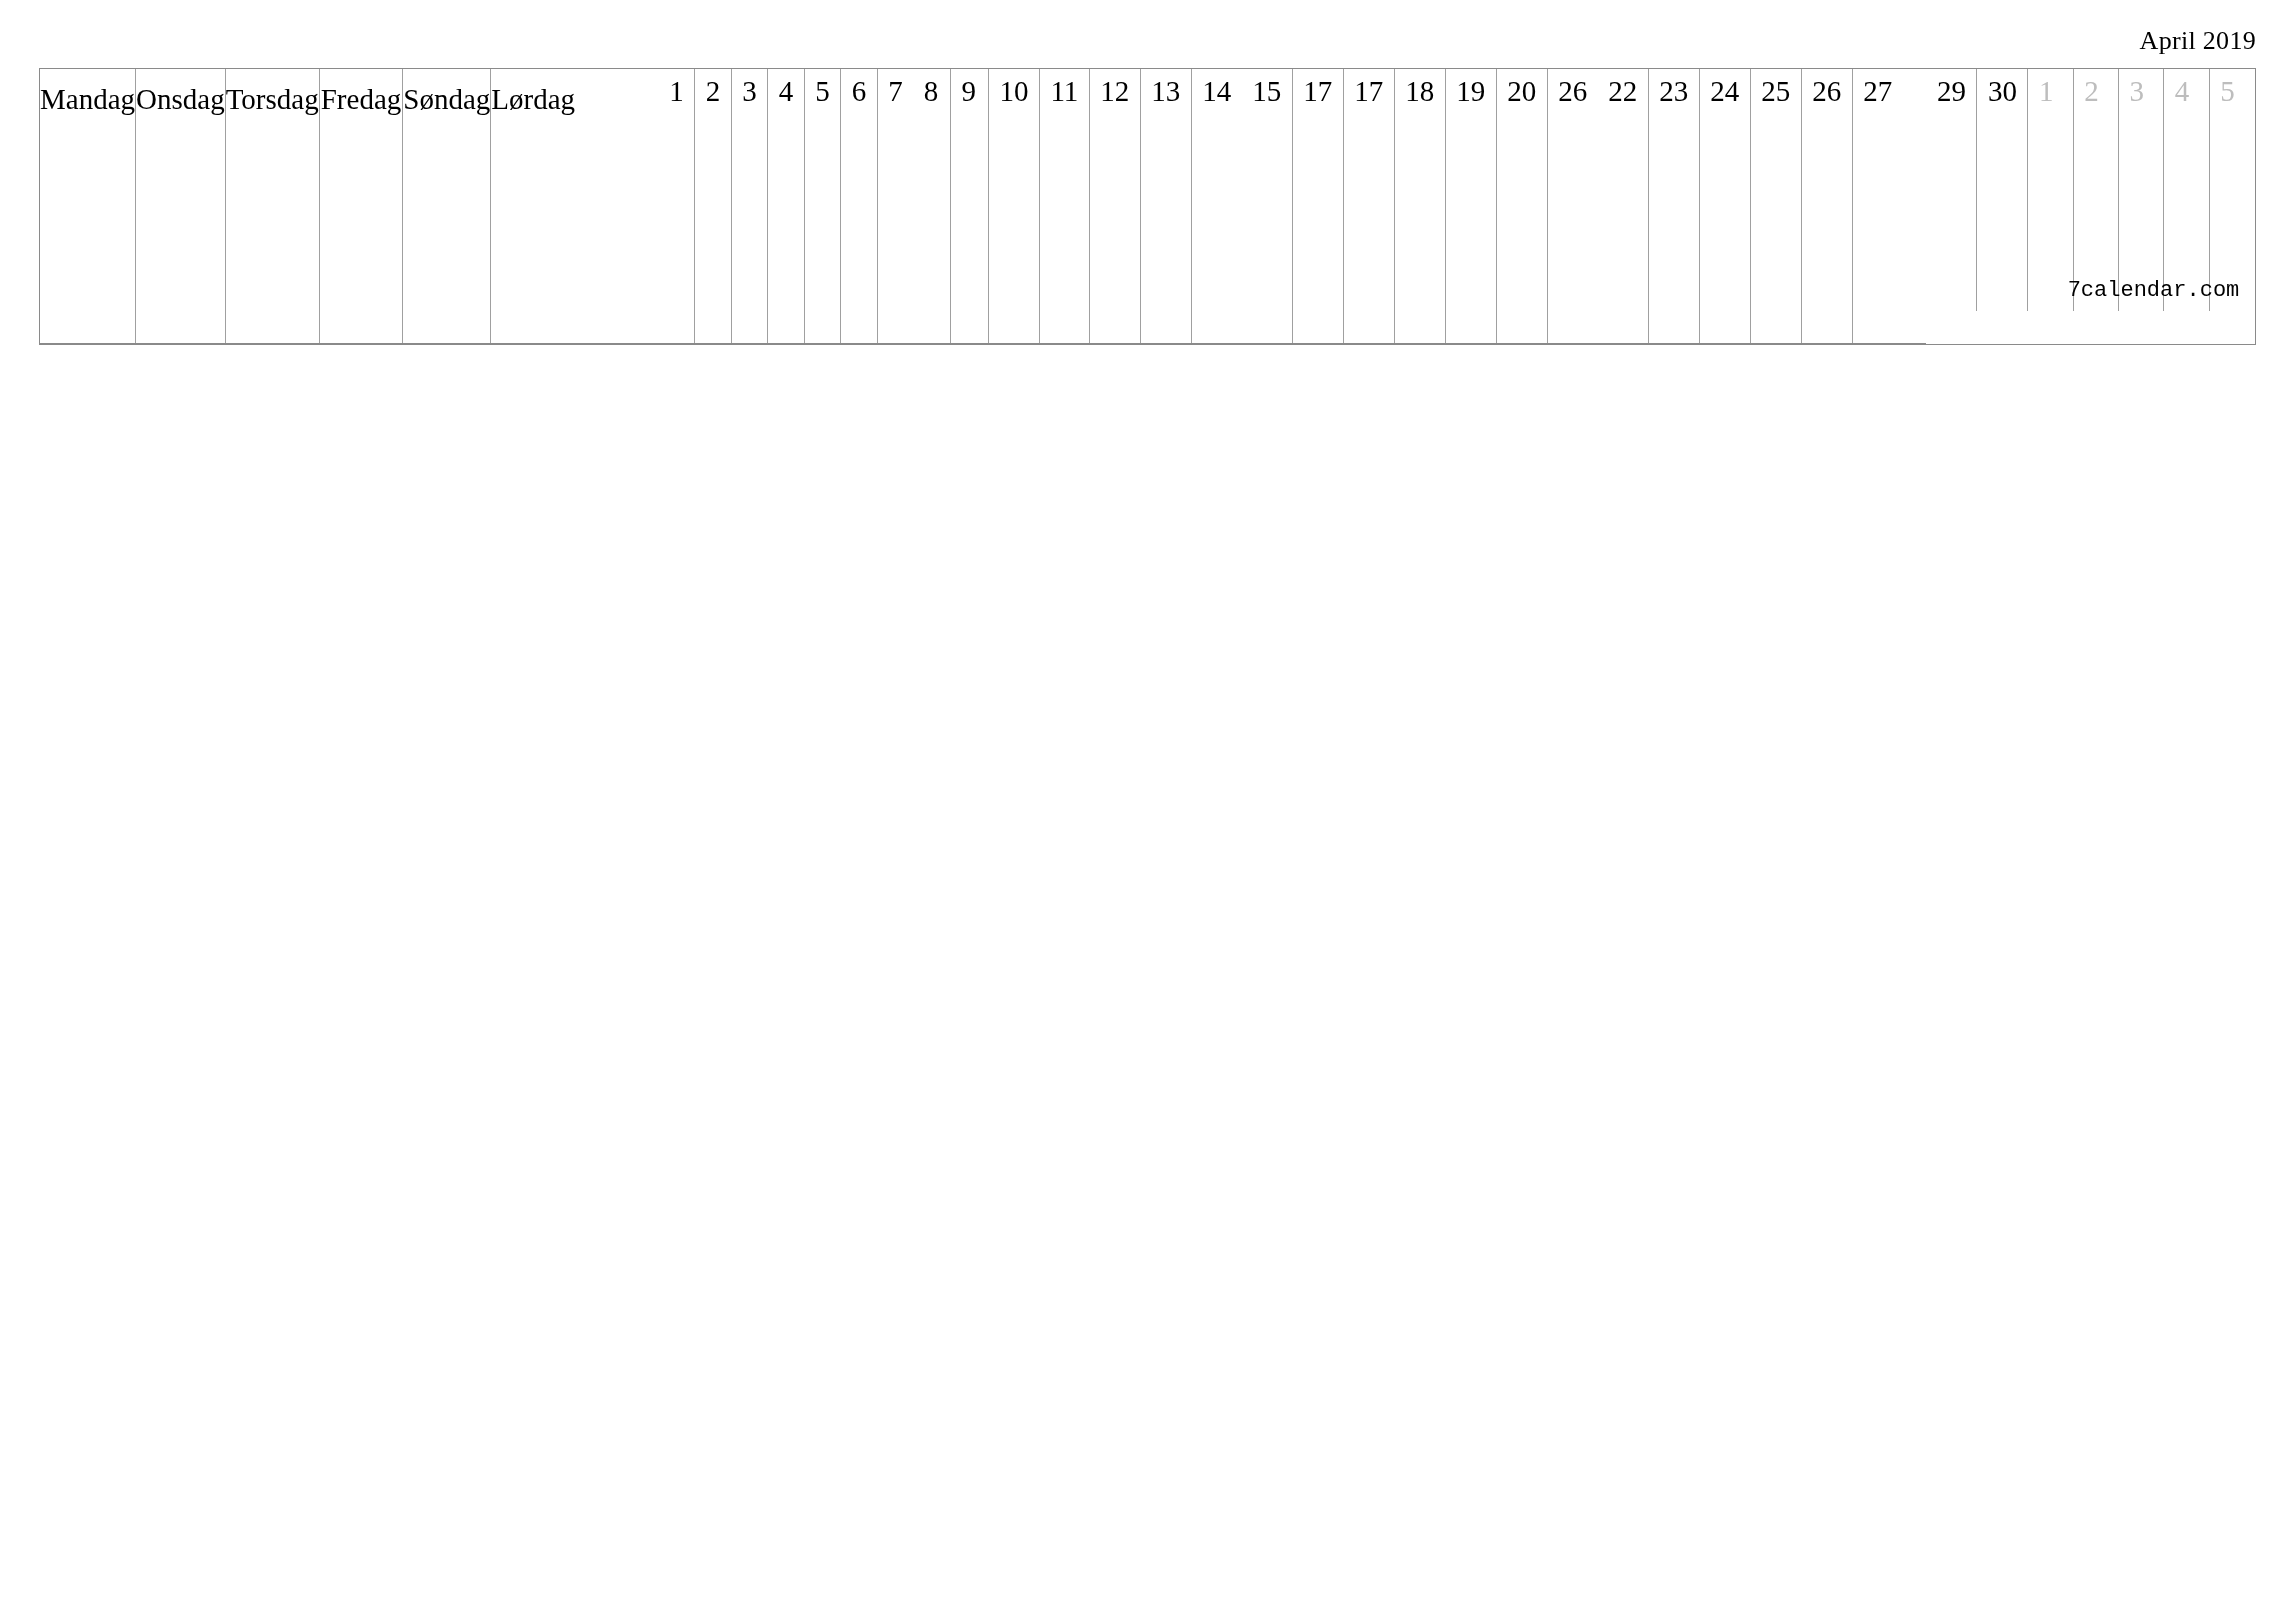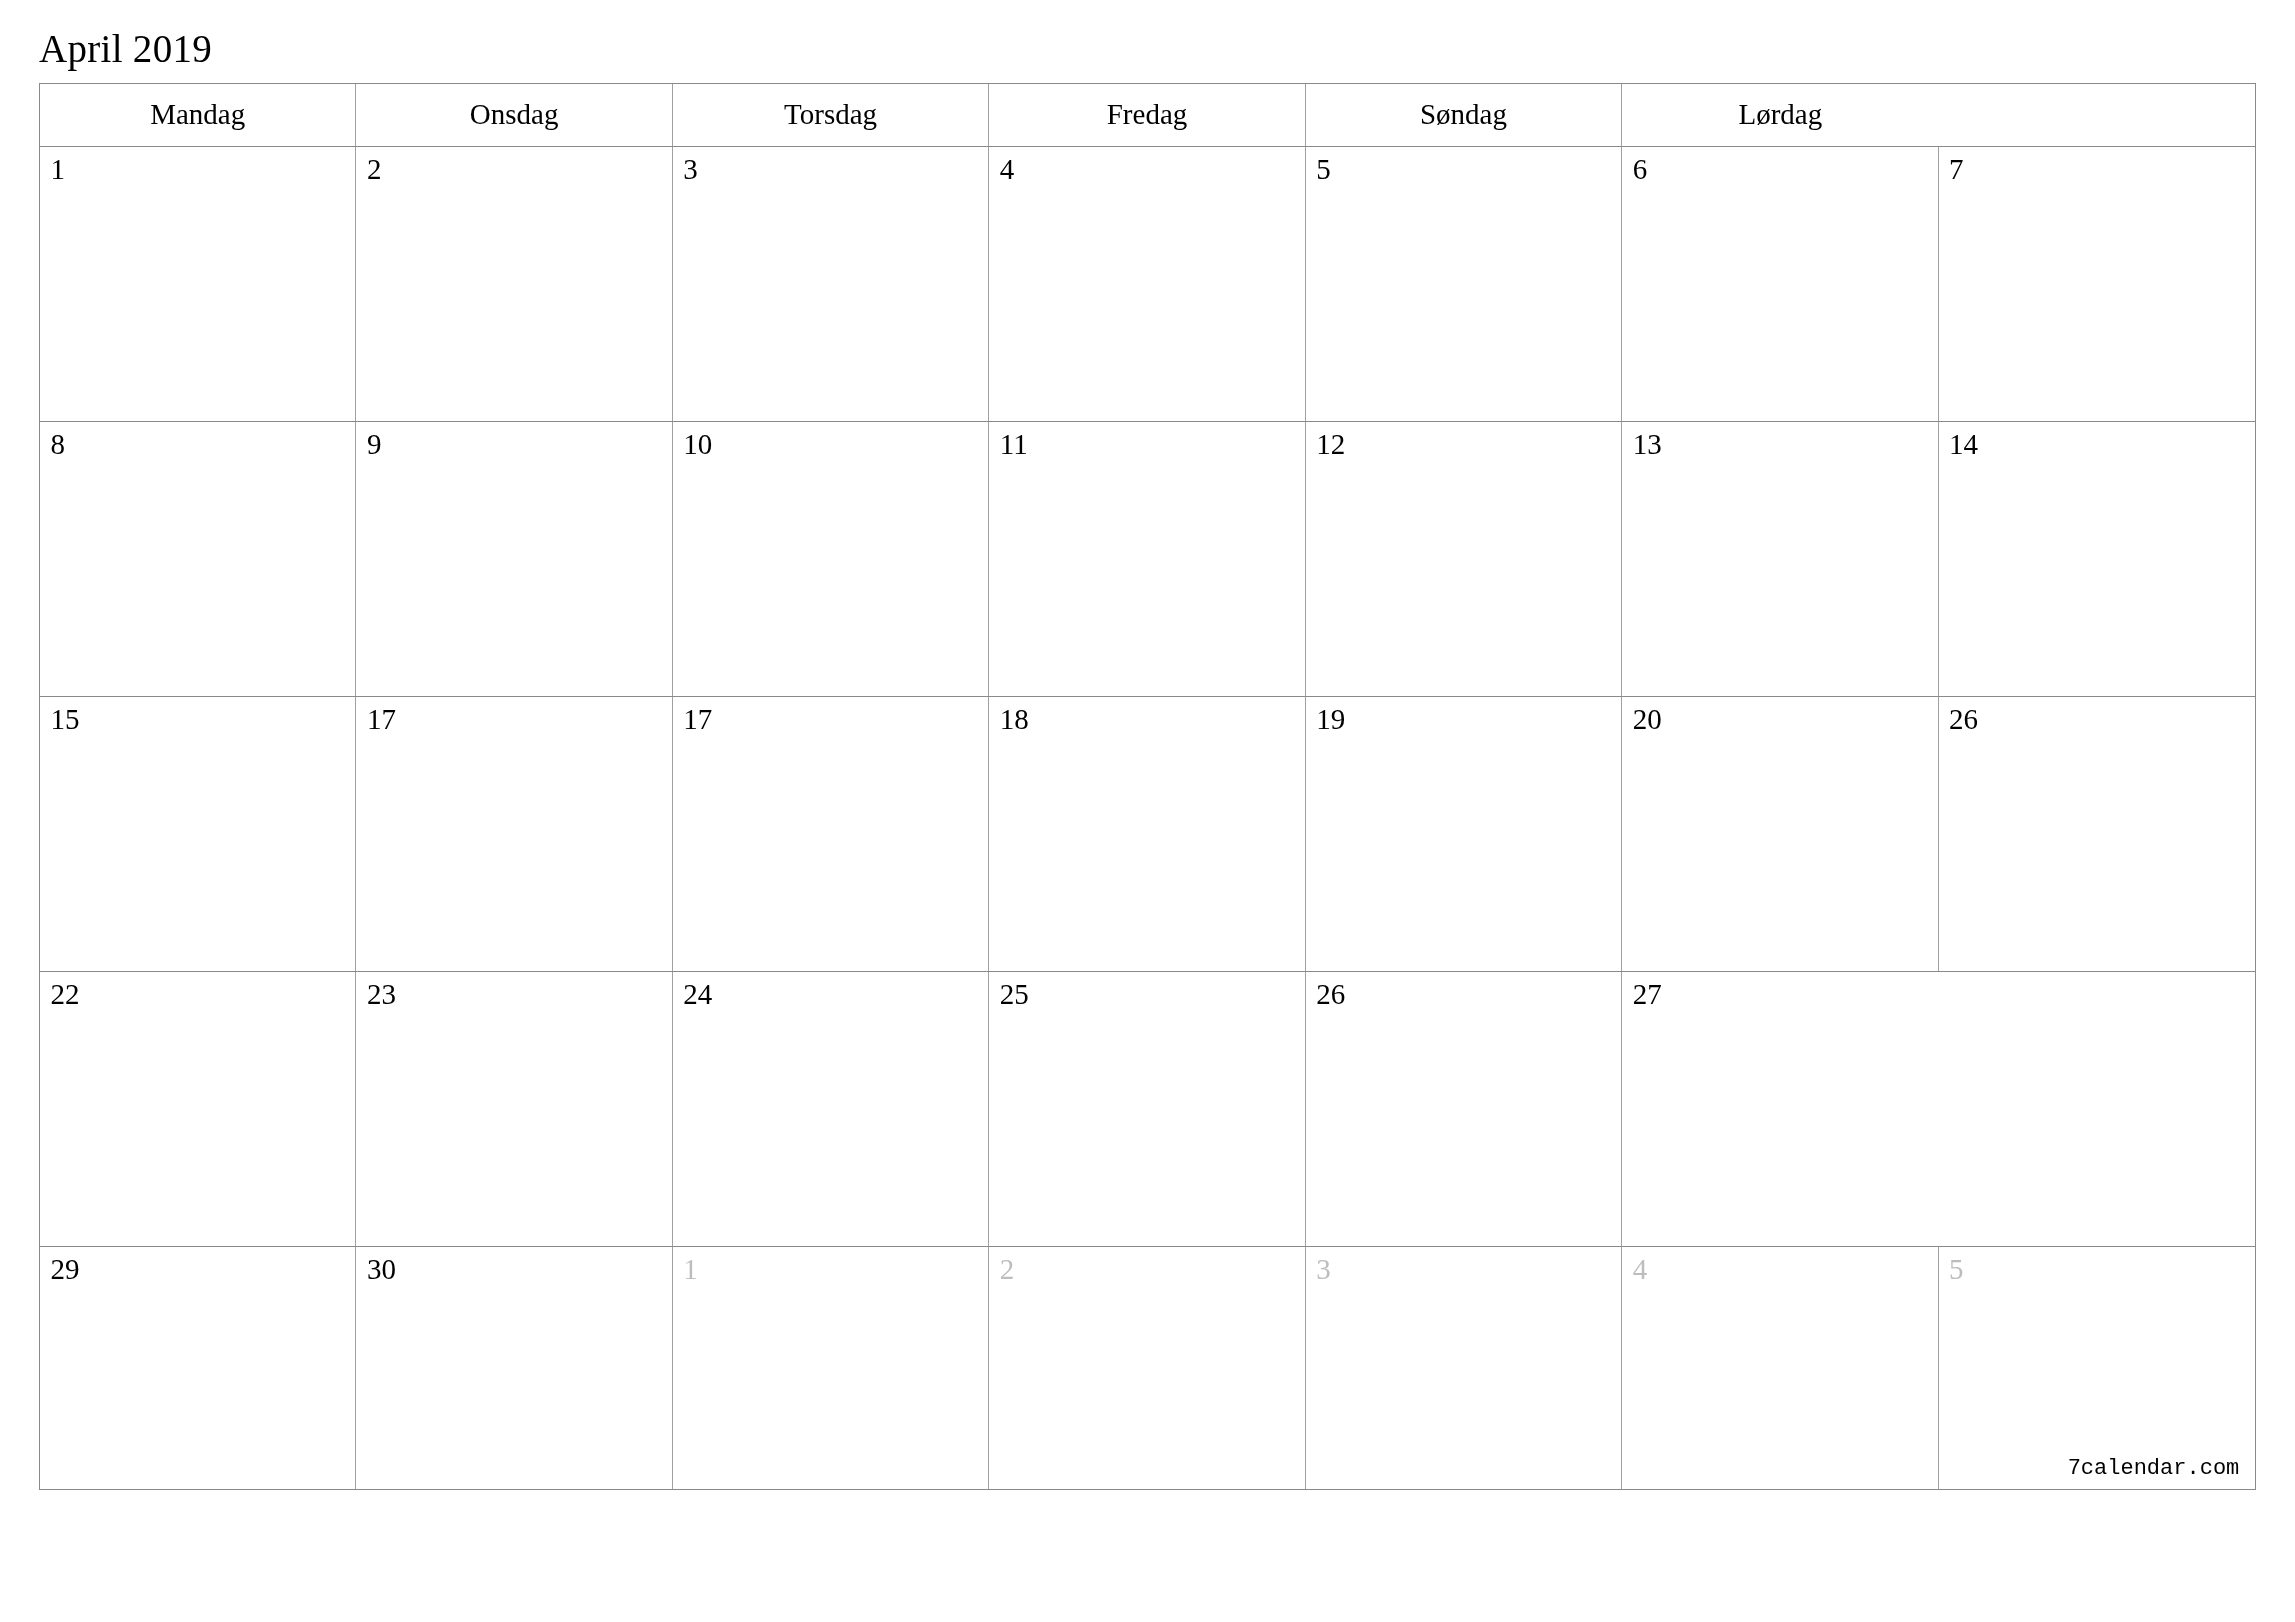--- a/index.html
+++ b/index.html
@@ -3,31 +3,31 @@
 <meta charset="utf-8">
 <style>
   * { box-sizing: border-box; margin: 0; padding: 0; }
   html, body { width: 2295px; height: 1623px; background: #ffffff; }
   body {
     font-family: Georgia, "Times New Roman", Times, serif;
     padding: 26px 39px;
     color: #000;
   }
   .title {
-    text-align: left;
-    font-size: 39px;
+    text-align: right;
+    font-size: 26px;
     font-weight: 400;
     margin-bottom: 11.8px;
     letter-spacing: 0.3px;
   }
   .calendar {
     width: 100%;
     border: 1.3px solid #8a8a8a;
     display: flex;
-    flex-direction: column;
+    flex-direction: row;
   }
   .header-row {
     display: grid;
     grid-template-columns: repeat(7, 1fr);
     border-bottom: 1.3px solid #8a8a8a;
   }
   .header-cell {
     text-align: center;
     font-size: 29px;
     font-weight: 400;

